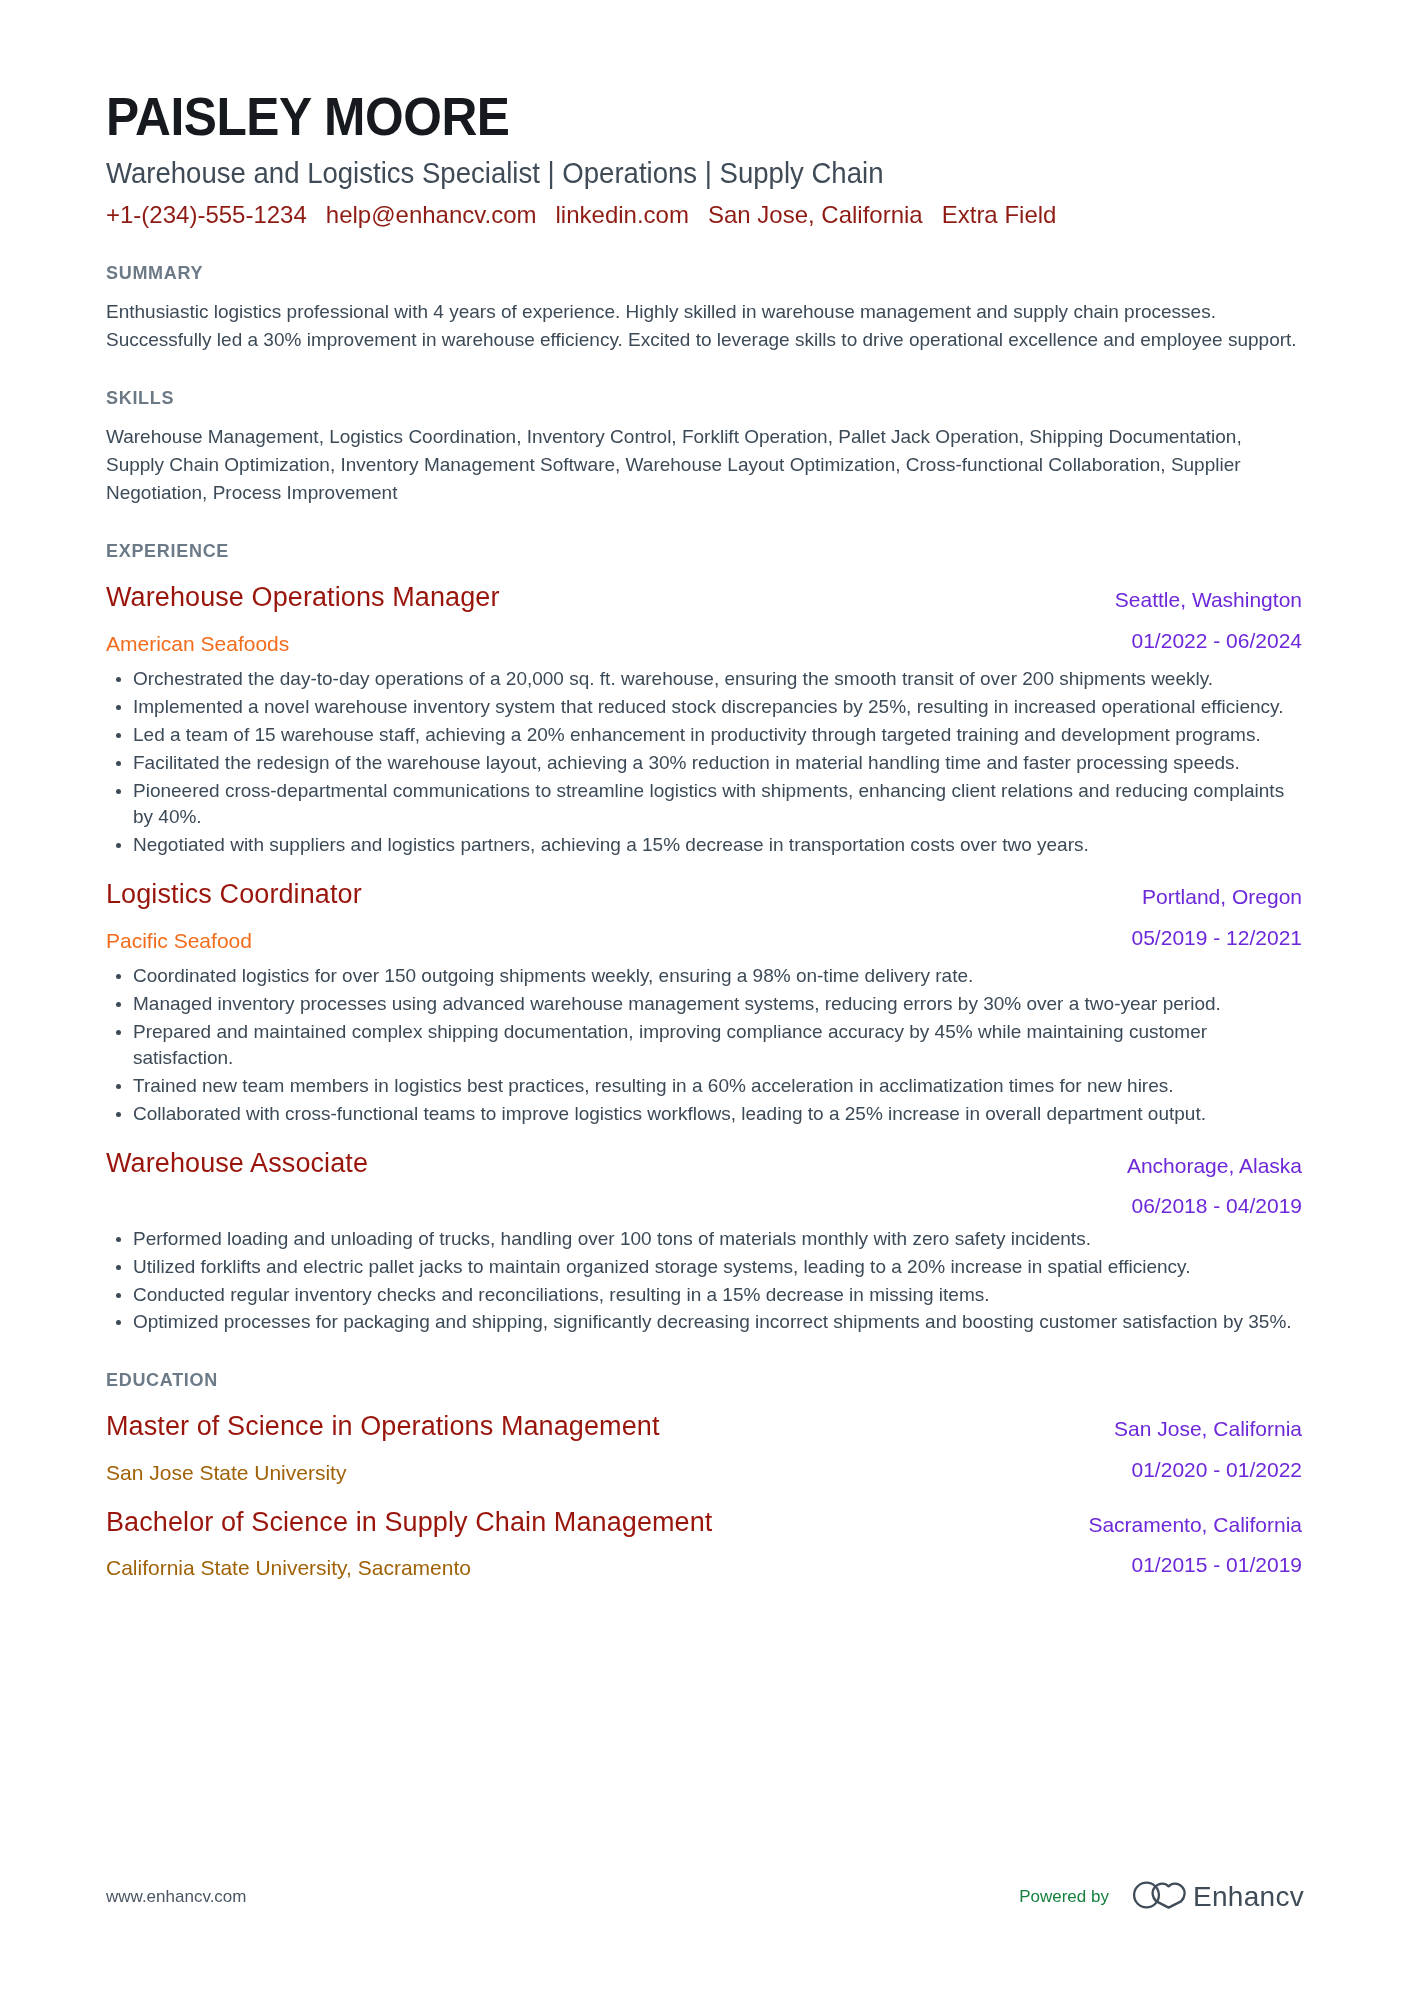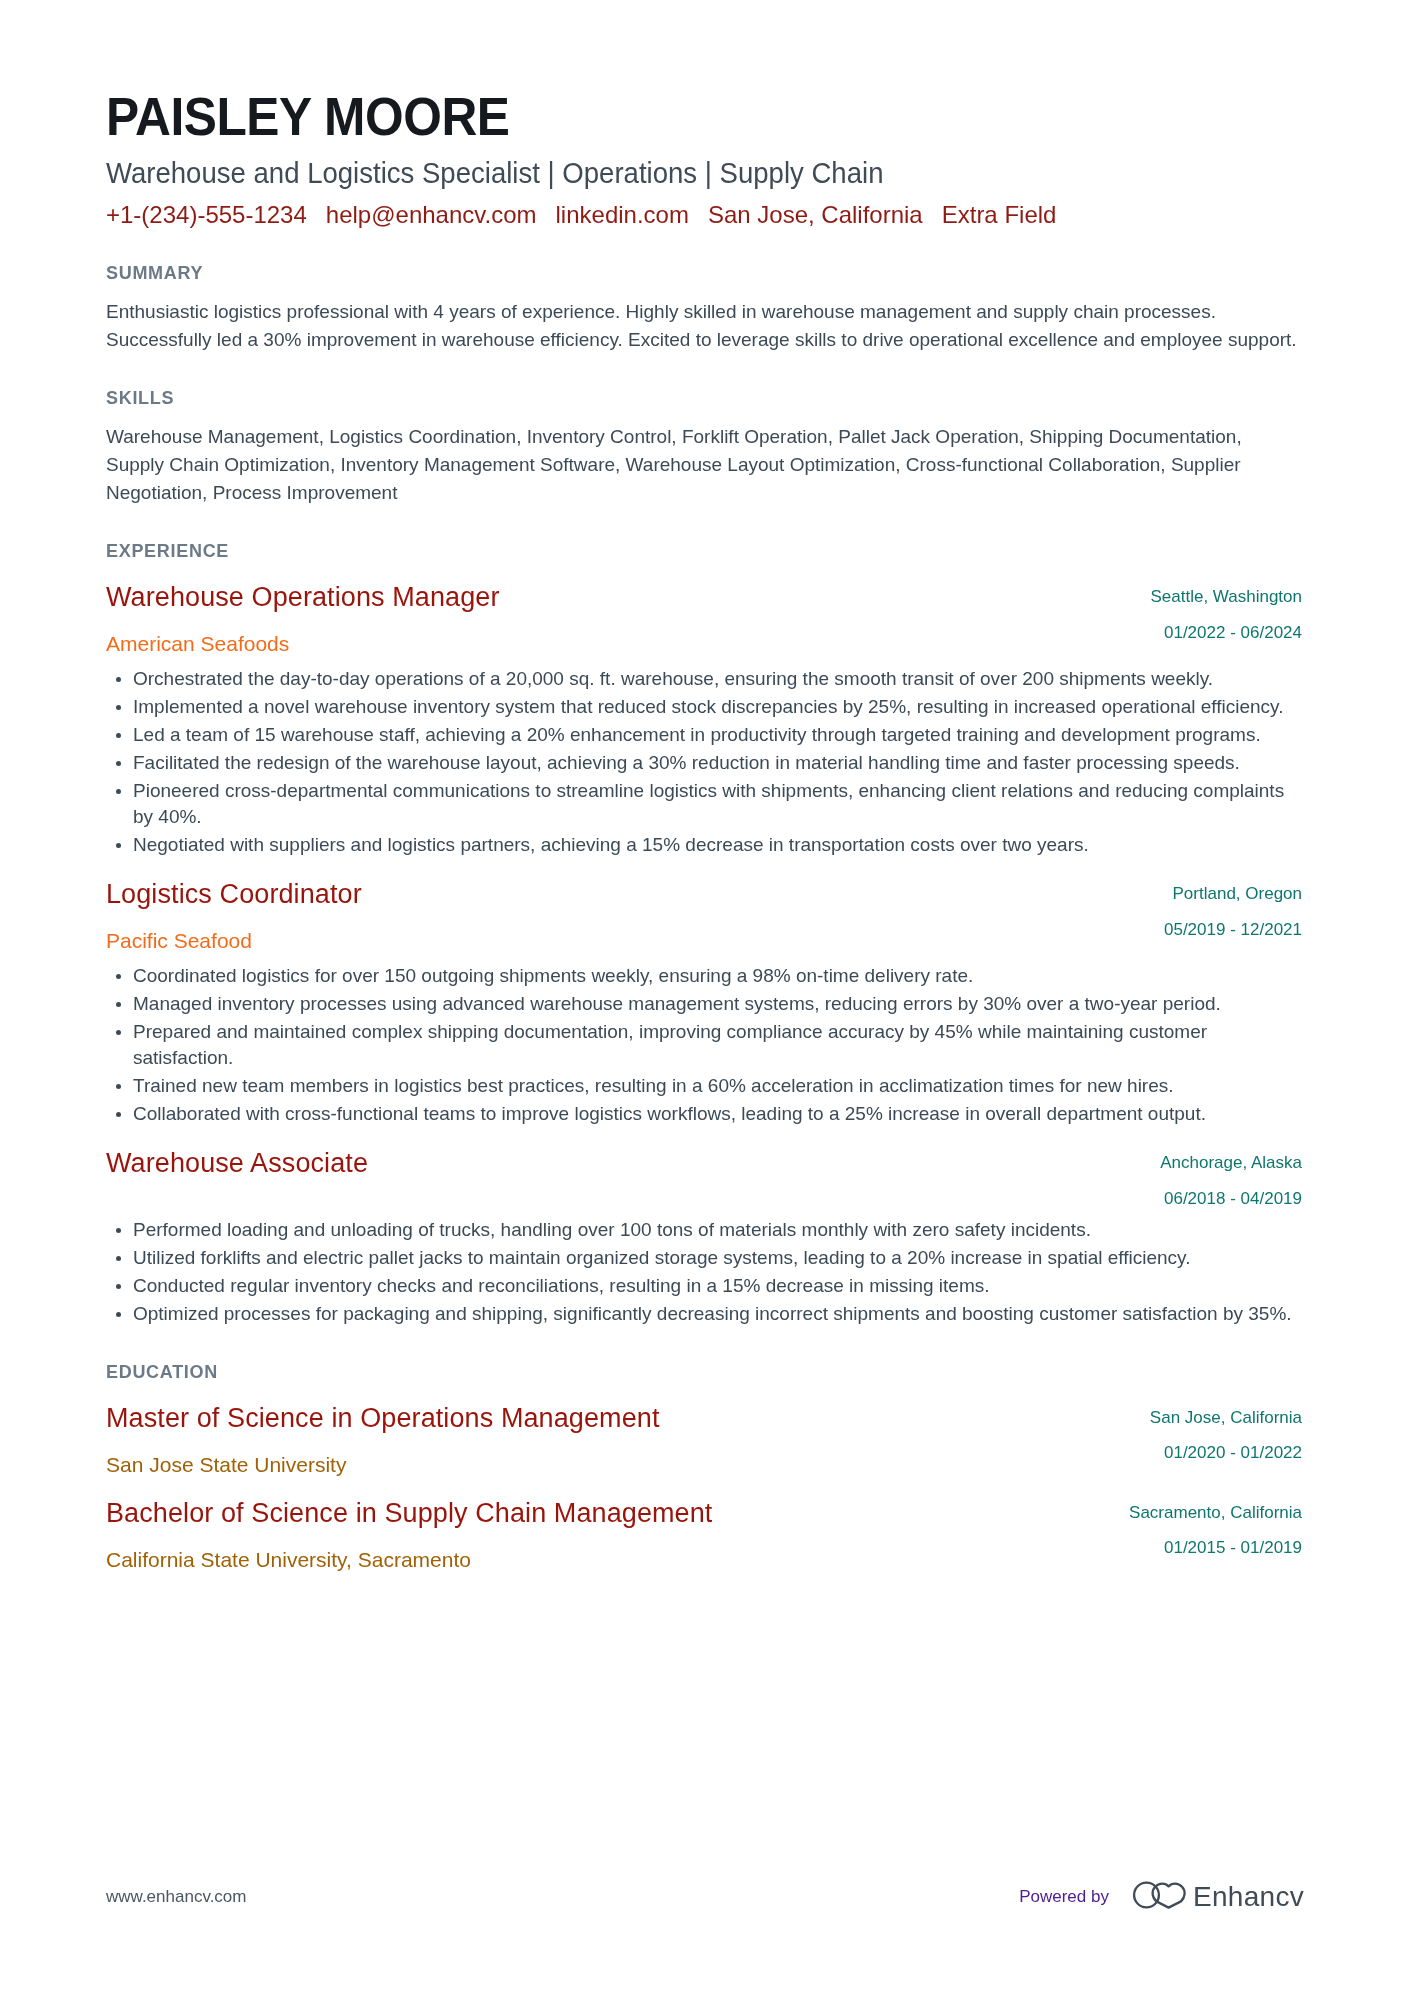--- a/index.html
+++ b/index.html
@@ -104,22 +104,22 @@
     letter-spacing: 0.1px;
   }
   .entry-sub {
     font-size: 21px;
     color: #f26c1b;
     line-height: 1.3;
     margin-top: 16px;
   }
   .entry-sub.plain { color: #a16207; }
   .entry-meta {
-    font-size: 17px;
-    color: #0f766e;
+    font-size: 21px;
+    color: #6d28d9;
     line-height: 1.1;
     white-space: nowrap;
   }
   .entry-meta + .entry-meta { margin-top: 17px; }
 
   ul.bullets {
     margin: 8px 0 0 0;
     padding: 0;
     list-style: none;
   }
@@ -156,21 +156,21 @@
     font-size: 17px;
     color: #4a5663;
   }
   .footer-brand {
     display: flex;
     align-items: center;
     gap: 22px;
   }
   .powered {
     font-size: 17px;
-    color: #4c1d95;
+    color: #15803d;
   }
   .brand-mark { display: flex; align-items: center; }
   .brand-name {
     font-size: 28px;
     color: #3f4b57;
     letter-spacing: 0.3px;
   }
 </style>
 </head>
 <body>

